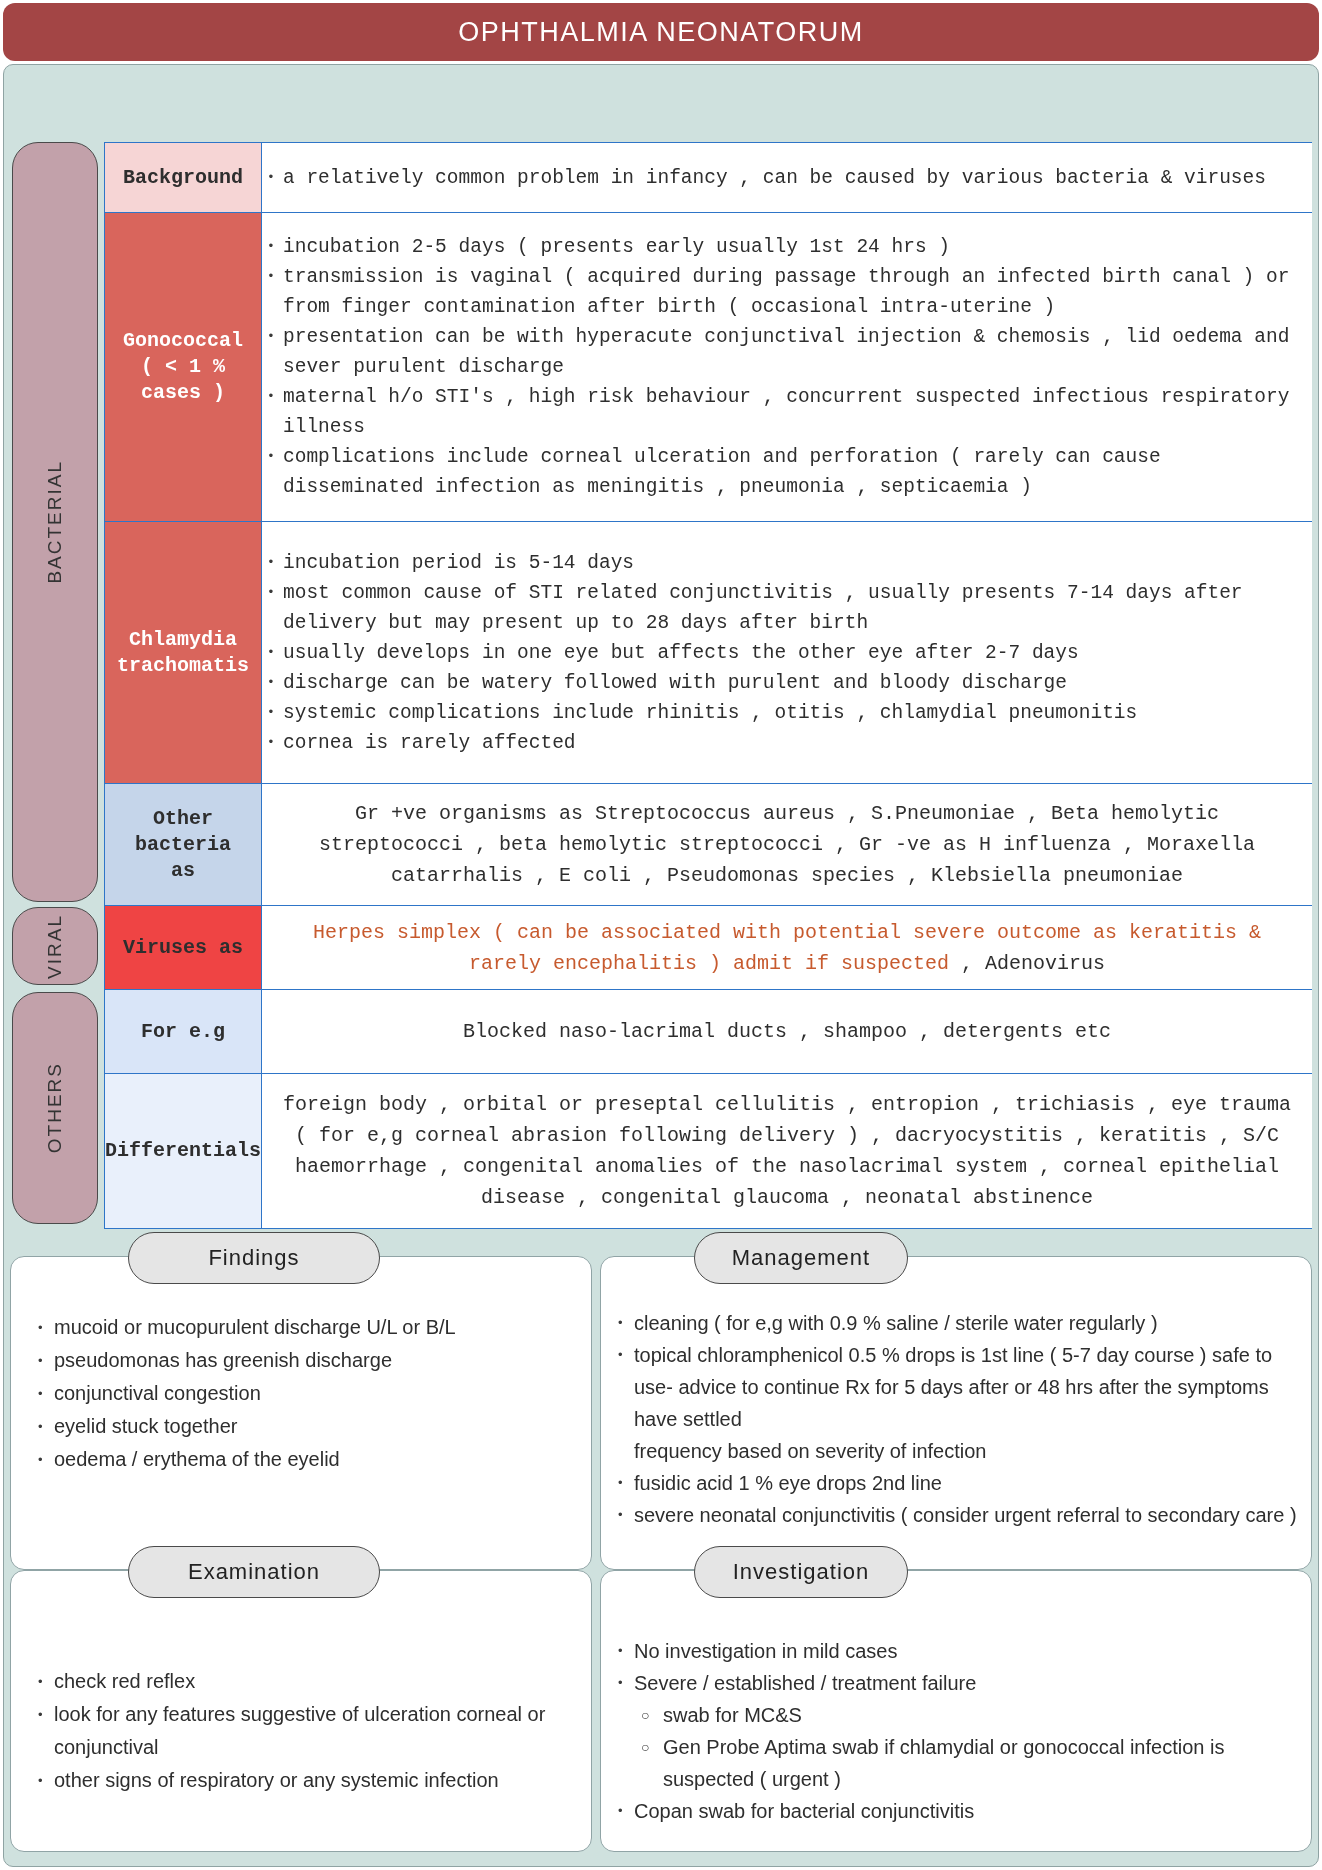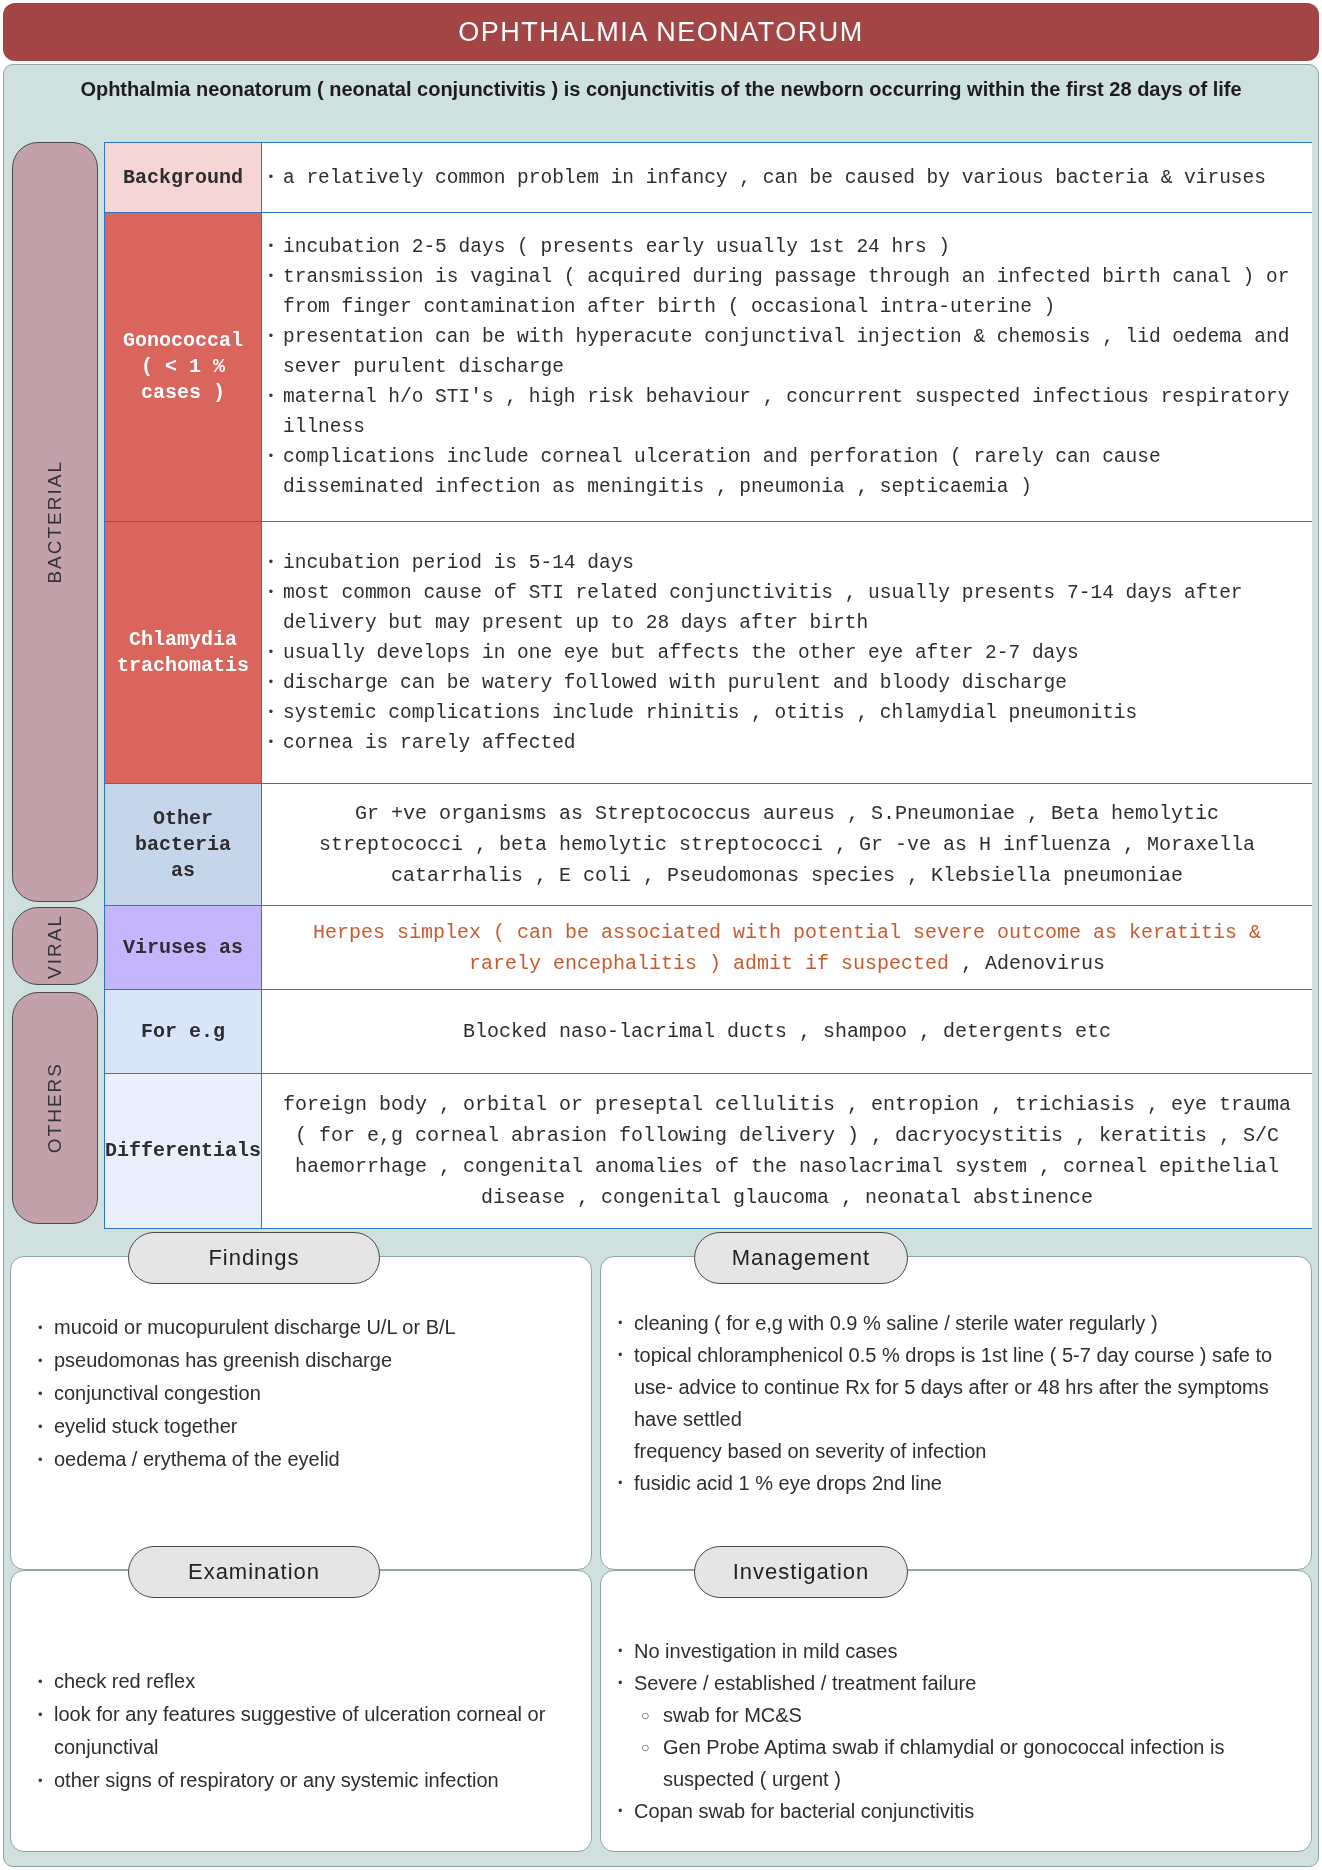--- a/index.html
+++ b/index.html
@@ -29,21 +29,21 @@
   .tbl{position:absolute;left:104px;top:142px;width:1208px;display:grid;
     grid-template-columns:157px 1051px;
     grid-template-rows:70px 309px 262px 122px 84px 84px 155px;
     border-right:1px solid #2E75C8;border-bottom:1px solid #2E75C8;background:#fff;box-sizing:border-box;font-family:Liberation Mono, monospace;}
   .cell{border-left:1px solid #2E75C8;border-top:1px solid #2E75C8;box-sizing:border-box;background:#fff;}
   .lbl{display:flex;align-items:center;justify-content:center;text-align:center;
     font-weight:bold;font-size:20px;line-height:26px;padding:0 13px;}
   .bg-pink{background:#F6D5D5;}
   .bg-salmon{background:#D9655C;color:#ffffff;}
   .bg-blue{background:#C5D5EA;}
-  .bg-lav{background:#c4b5fd;}
+  .bg-lav{background:#ef4444;}
   .bg-lblue{background:#D9E5F8;}
   .bg-xlblue{background:#E9F0FB;}
   .cnt{font-size:19.5px;line-height:30px;}
   .cnt.list{display:flex;flex-direction:column;justify-content:center;padding:10px 16px 10px 4px;}
   .cnt.mid{display:flex;align-items:center;justify-content:center;text-align:center;
     padding:6px 18px;font-size:20px;line-height:31px;}
   .hl{color:#C75A2E;}
 
   
   .blt{position:relative;padding-left:17px;}
@@ -77,21 +77,20 @@
 <body>
 
 <div class="page">
 
   <div class="titlebar">
     <div class="t">OPHTHALMIA NEONATORUM</div>
   </div>
 
   <div class="canvas"></div>
 
-  <div class="subtitle">Ophthalmia neonatorum ( neonatal conjunctivitis ) is conjunctivitis of the newborn occurring within the first 28 days of life</div>
 
   <div class="pill bacterial">
     <span>BACTERIAL</span>
   </div>
   <div class="pill viral">
     <span>VIRAL</span>
   </div>
   <div class="pill others">
     <span>OTHERS</span>
   </div>
@@ -147,20 +146,21 @@
       <div class="blt">oedema / erythema of the eyelid</div>
     </div>
   </div>
 
   <div class="panel management">
     <div class="plist">
       <div class="blt">cleaning ( for e,g with 0.9 % saline / sterile water regularly )</div>
       <div class="blt">topical chloramphenicol 0.5 % drops is 1st line ( 5-7 day course ) safe to use- advice to continue Rx for 5 days after or 48 hrs after the symptoms have settled</div>
       <div class="cont">frequency based on severity of infection</div>
       <div class="blt">fusidic acid 1 % eye drops 2nd line</div>
+      <div class="blt">severe neonatal conjunctivitis ( consider urgent referral to secondary care )</div>
     </div>
   </div>
 
   <div class="panel examination">
     <div class="plist">
       <div class="blt">check red reflex</div>
       <div class="blt">look for any features suggestive of ulceration corneal or conjunctival</div>
       <div class="blt">other signs of respiratory or any systemic infection</div>
     </div>
   </div>

